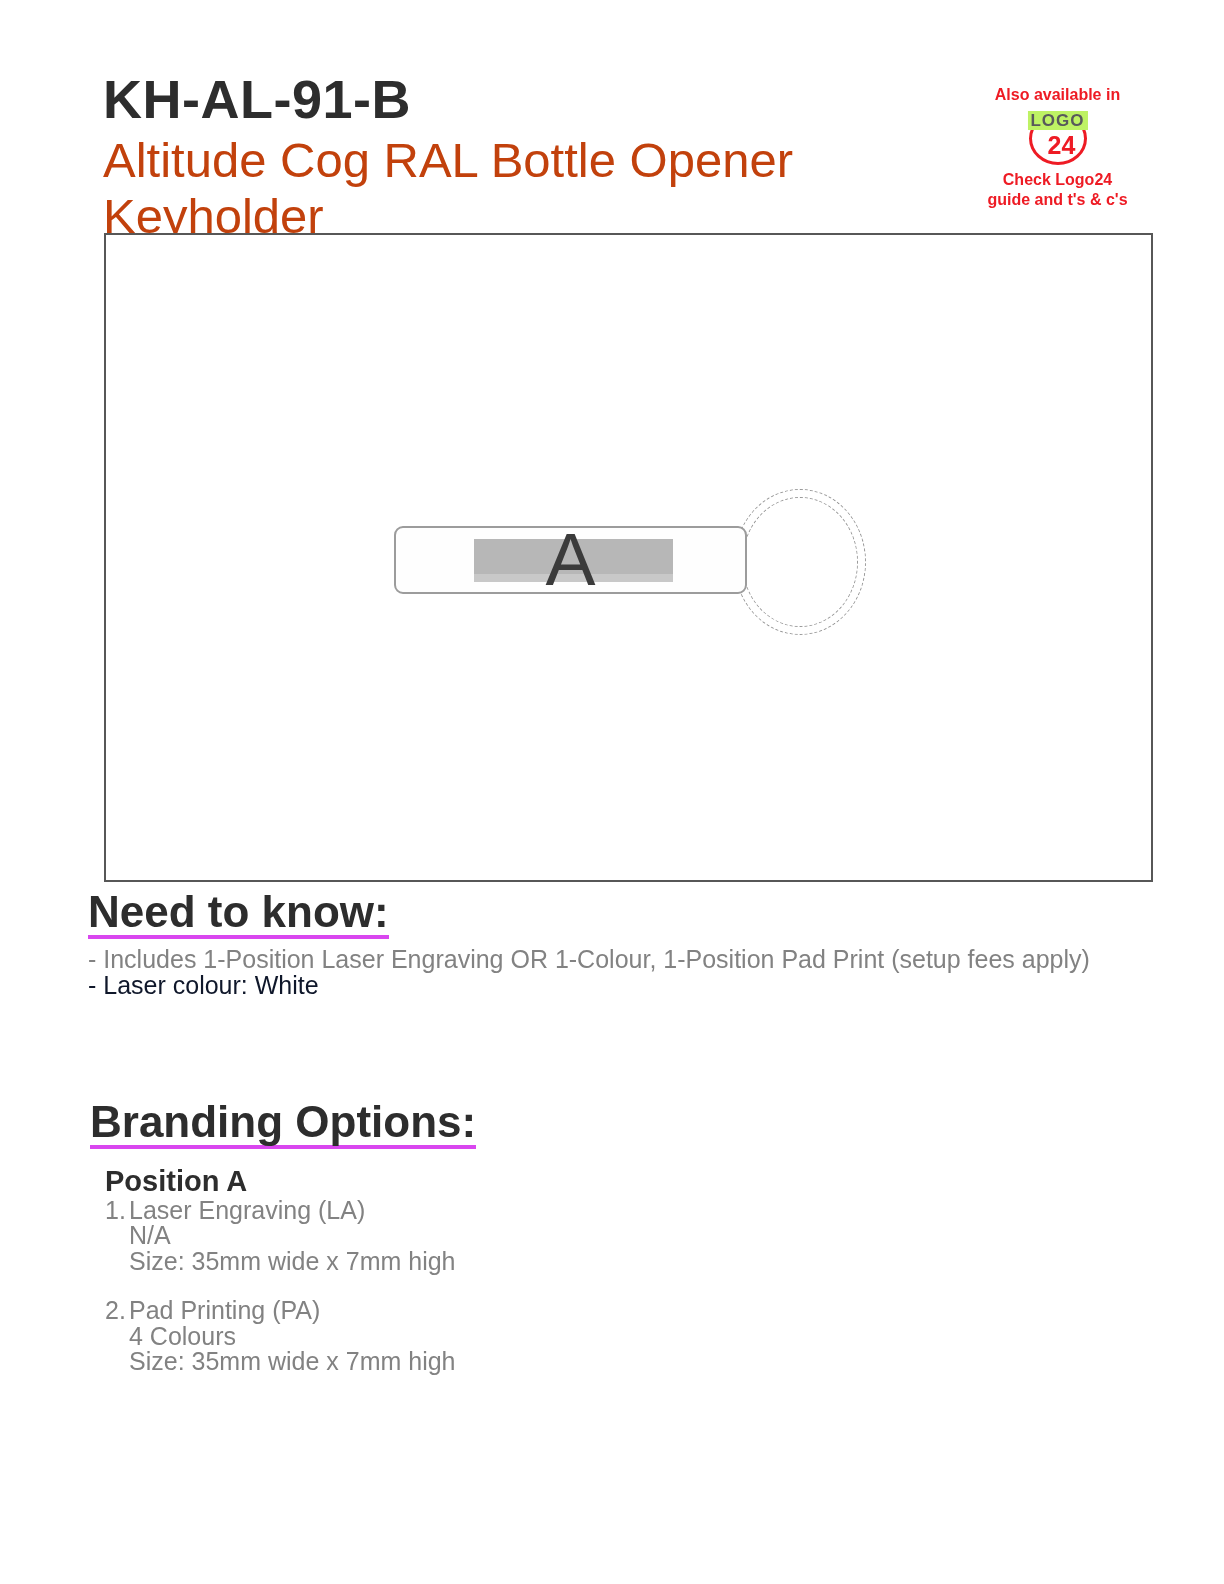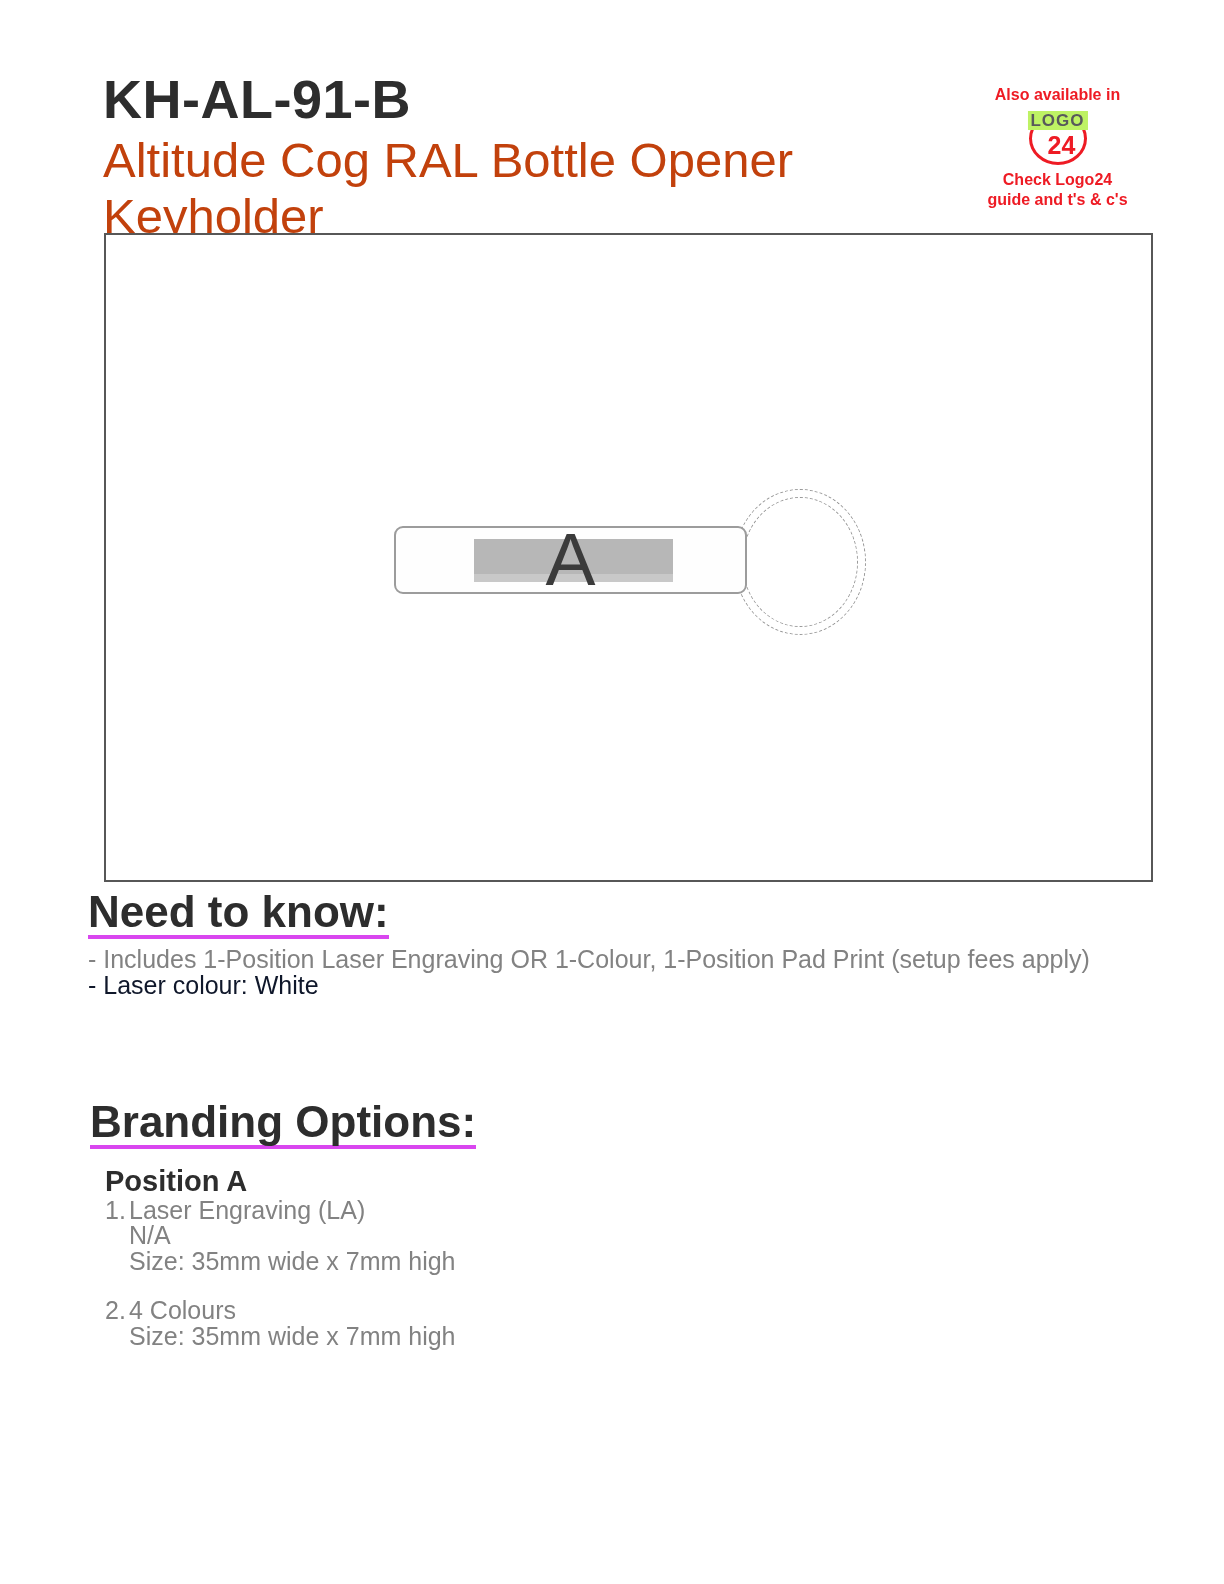--- a/index.html
+++ b/index.html
@@ -145,20 +145,21 @@
         <div class="option-num">1.</div>
         <div class="option-lines">
           <div>Laser Engraving (LA)</div>
           <div>N/A</div>
           <div>Size: 35mm wide x 7mm high</div>
         </div>
       </div>
       <div class="option-item">
         <div class="option-num">2.</div>
         <div class="option-lines">
+          <div>Pad Printing (PA)</div>
           <div>4 Colours</div>
           <div>Size: 35mm wide x 7mm high</div>
         </div>
       </div>
     </div>
   </div>
 
 </div>
 
 </body></html>

